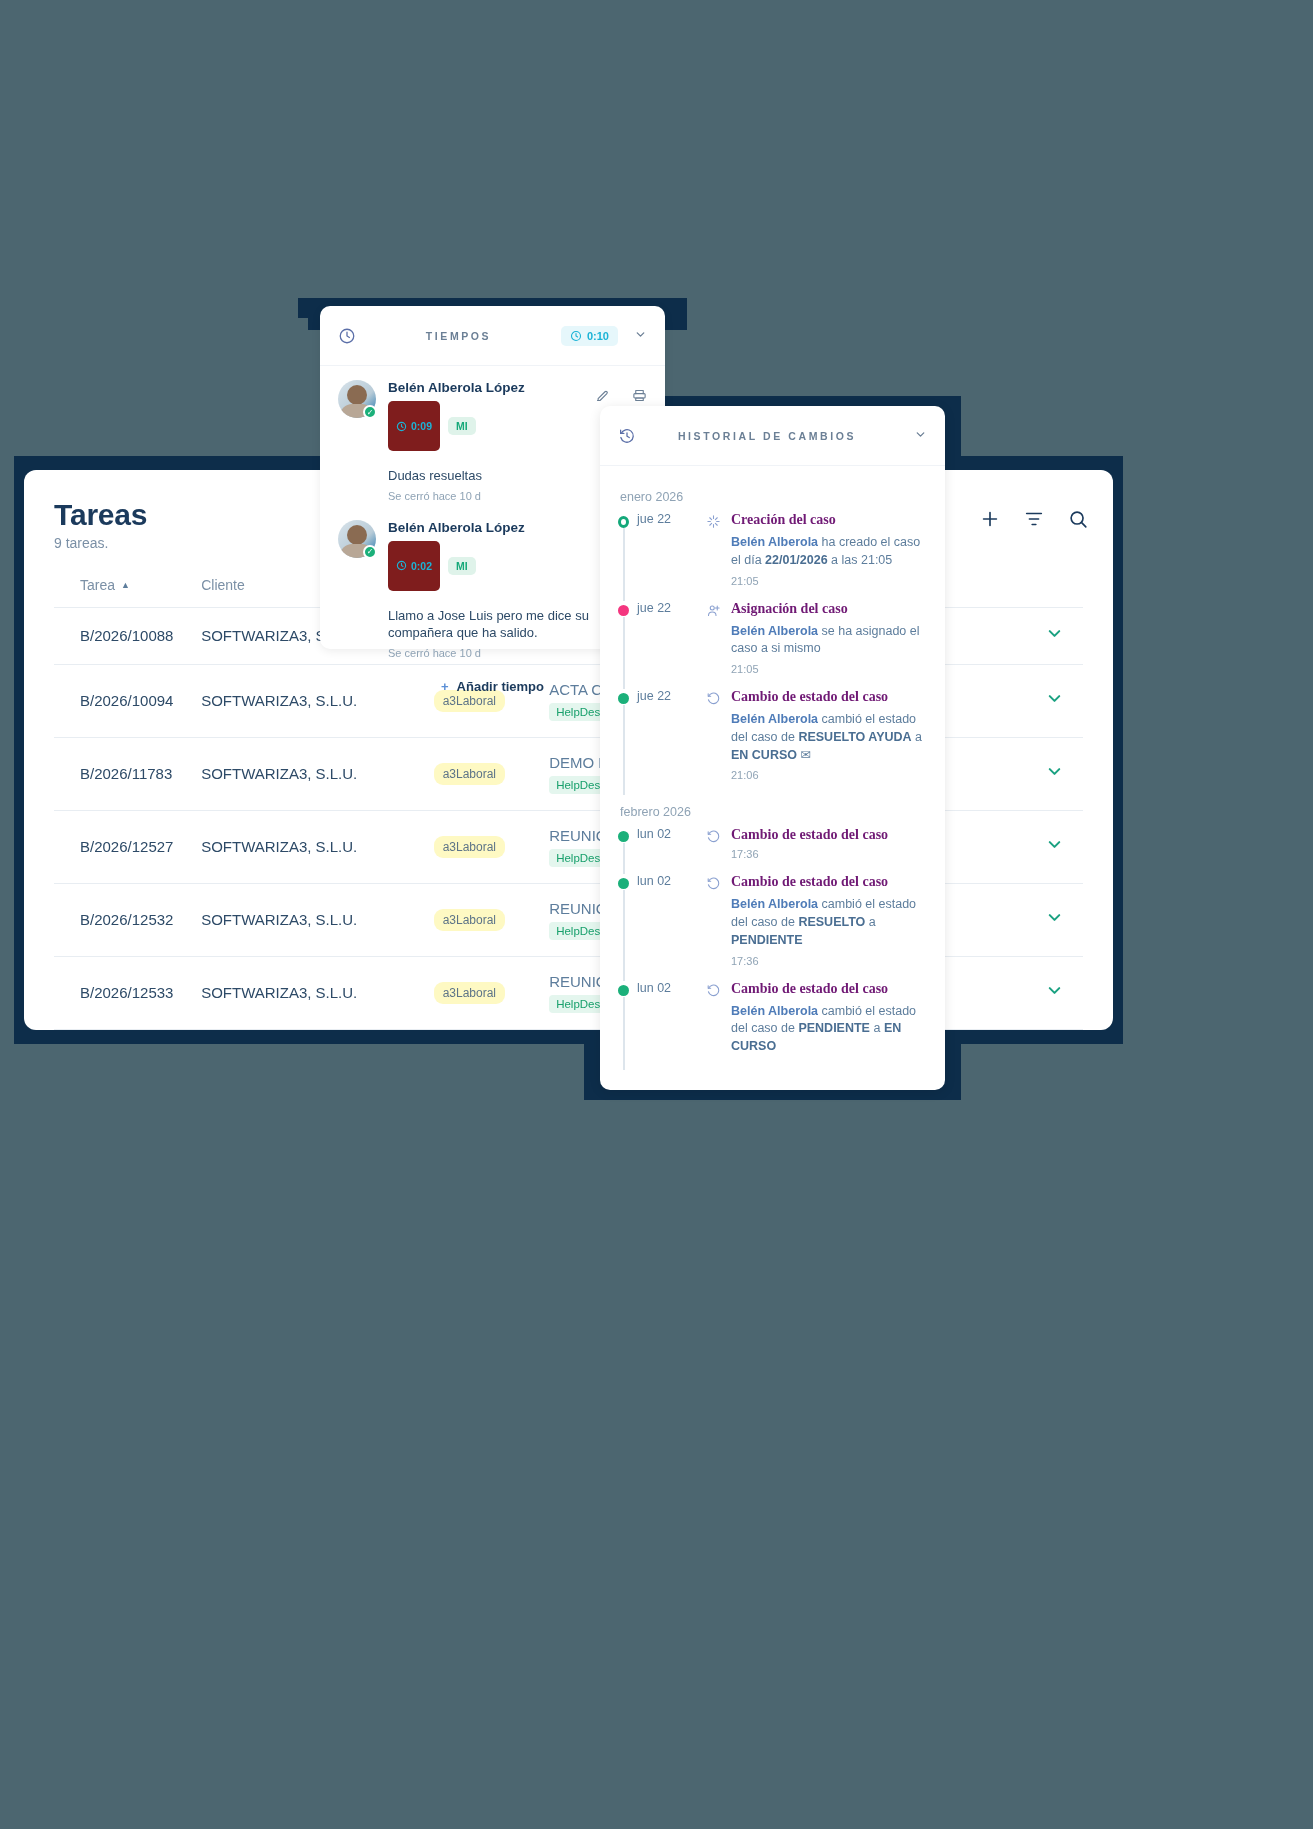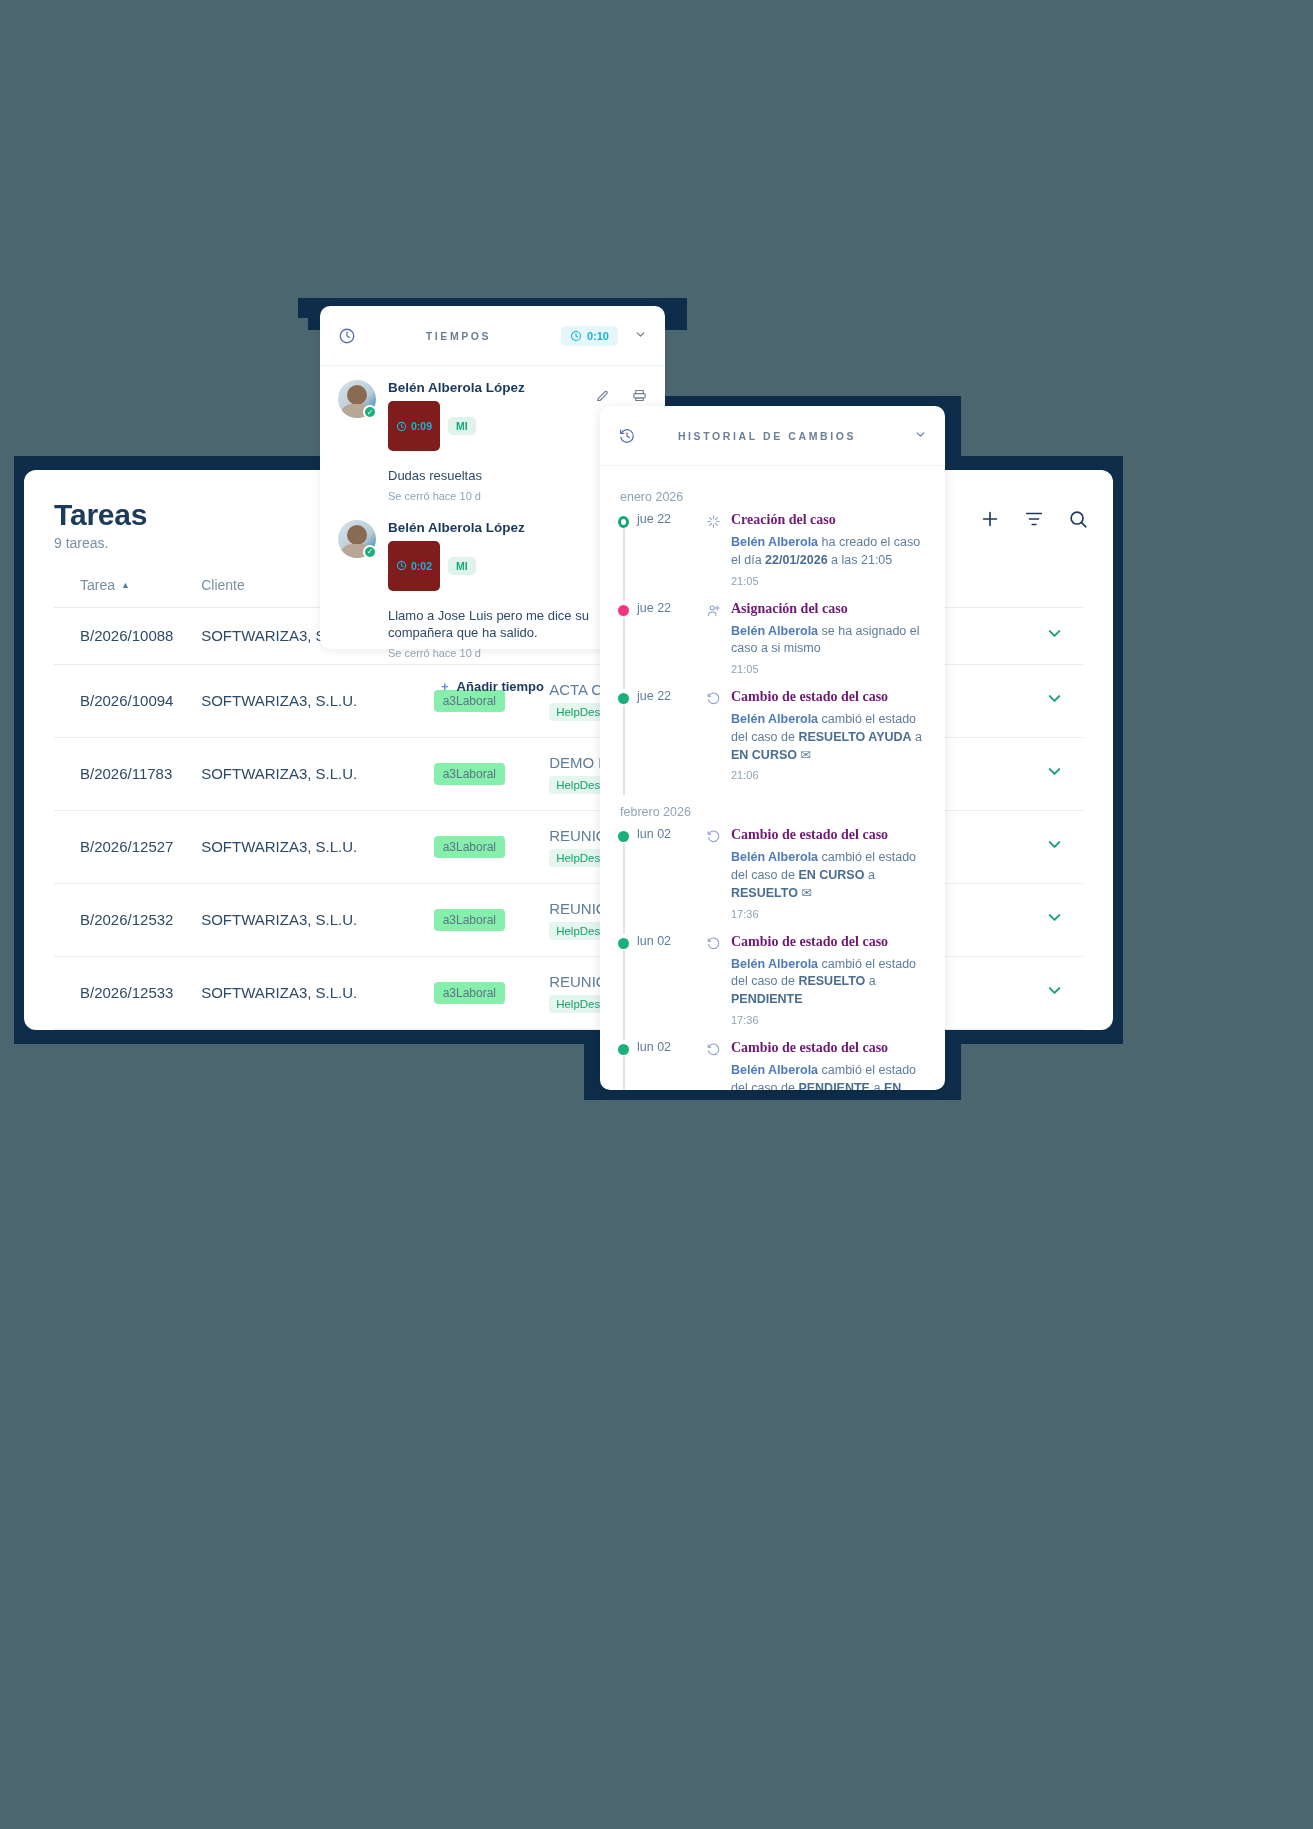--- a/index.html
+++ b/index.html
@@ -43,22 +43,22 @@
   }
   .col-tarea { width: 150px; padding-left: 26px !important; }
   .col-cliente { width: 245px; }
   .col-tipo { width: 120px; }
   .col-desc { width: 350px; }
   .col-prio { width: 150px; text-align: left; }
   .col-chev { width: 60px; text-align: center; }
   .cell-id { font-size: 15px; color: #2d4a67; }
   .cell-client { font-size: 15px; color: #2d4a67; }
   .tag-tipo {
-    display: inline-block; background: #86efac; color: #5d7488;
-    font-size: 12px; padding: 4px 9px; border-radius: 4px;
+    display: inline-block; background: #fef9c3; color: #5d7488;
+    font-size: 12px; padding: 4px 9px; border-radius: 9px;
   }
   .desc-title { font-size: 15px; color: #5d7d9c; white-space: nowrap; }
   .desc-badge {
     display: inline-block; margin-top: 5px; background: #e4f6ee; color: #18a06c;
     font-size: 11.5px; padding: 3px 7px; border-radius: 4px; white-space: nowrap;
   }
   .chev-down { color: #1aa181; font-size: 18px; font-weight: 700; cursor:pointer; }
   .th-sort { display: inline-flex; align-items: center; gap: 6px; }
   .sort-caret { color: #5d7d9c; font-size: 9px; }
 
@@ -461,21 +461,20 @@
             <span class="hline"></span>
             <span class="hdate">lun 02</span>
           </div>
           <div class="hcontent">
             <span class="htype-icon"><svg viewBox="0 0 24 24" width="15" height="15" fill="none" stroke="currentColor" stroke-width="1.7" stroke-linecap="round" stroke-linejoin="round">
                 <path d="M3.5 8.5V4.5M3.5 8.5h4"></path>
                 <path d="M4.2 8.6A8.4 8.4 0 1 1 3.9 14"></path>
               </svg></span>
             <div class="htxt">
               <div class="htitle">Cambio de estado del caso</div>
-              <div class="hdesc"><span class="who">Belén Alberola</span> cambió el estado del caso de <b>EN CURSO</b> a <b>RESUELTO</b> ✉</div>
               <div class="htime">17:36</div>
             </div>
           </div>
         </div>
         <div class="hrow">
           <div class="hrail">
             <span class="hdot green"></span>
             <span class="hline"></span>
             <span class="hdate">lun 02</span>
           </div>

